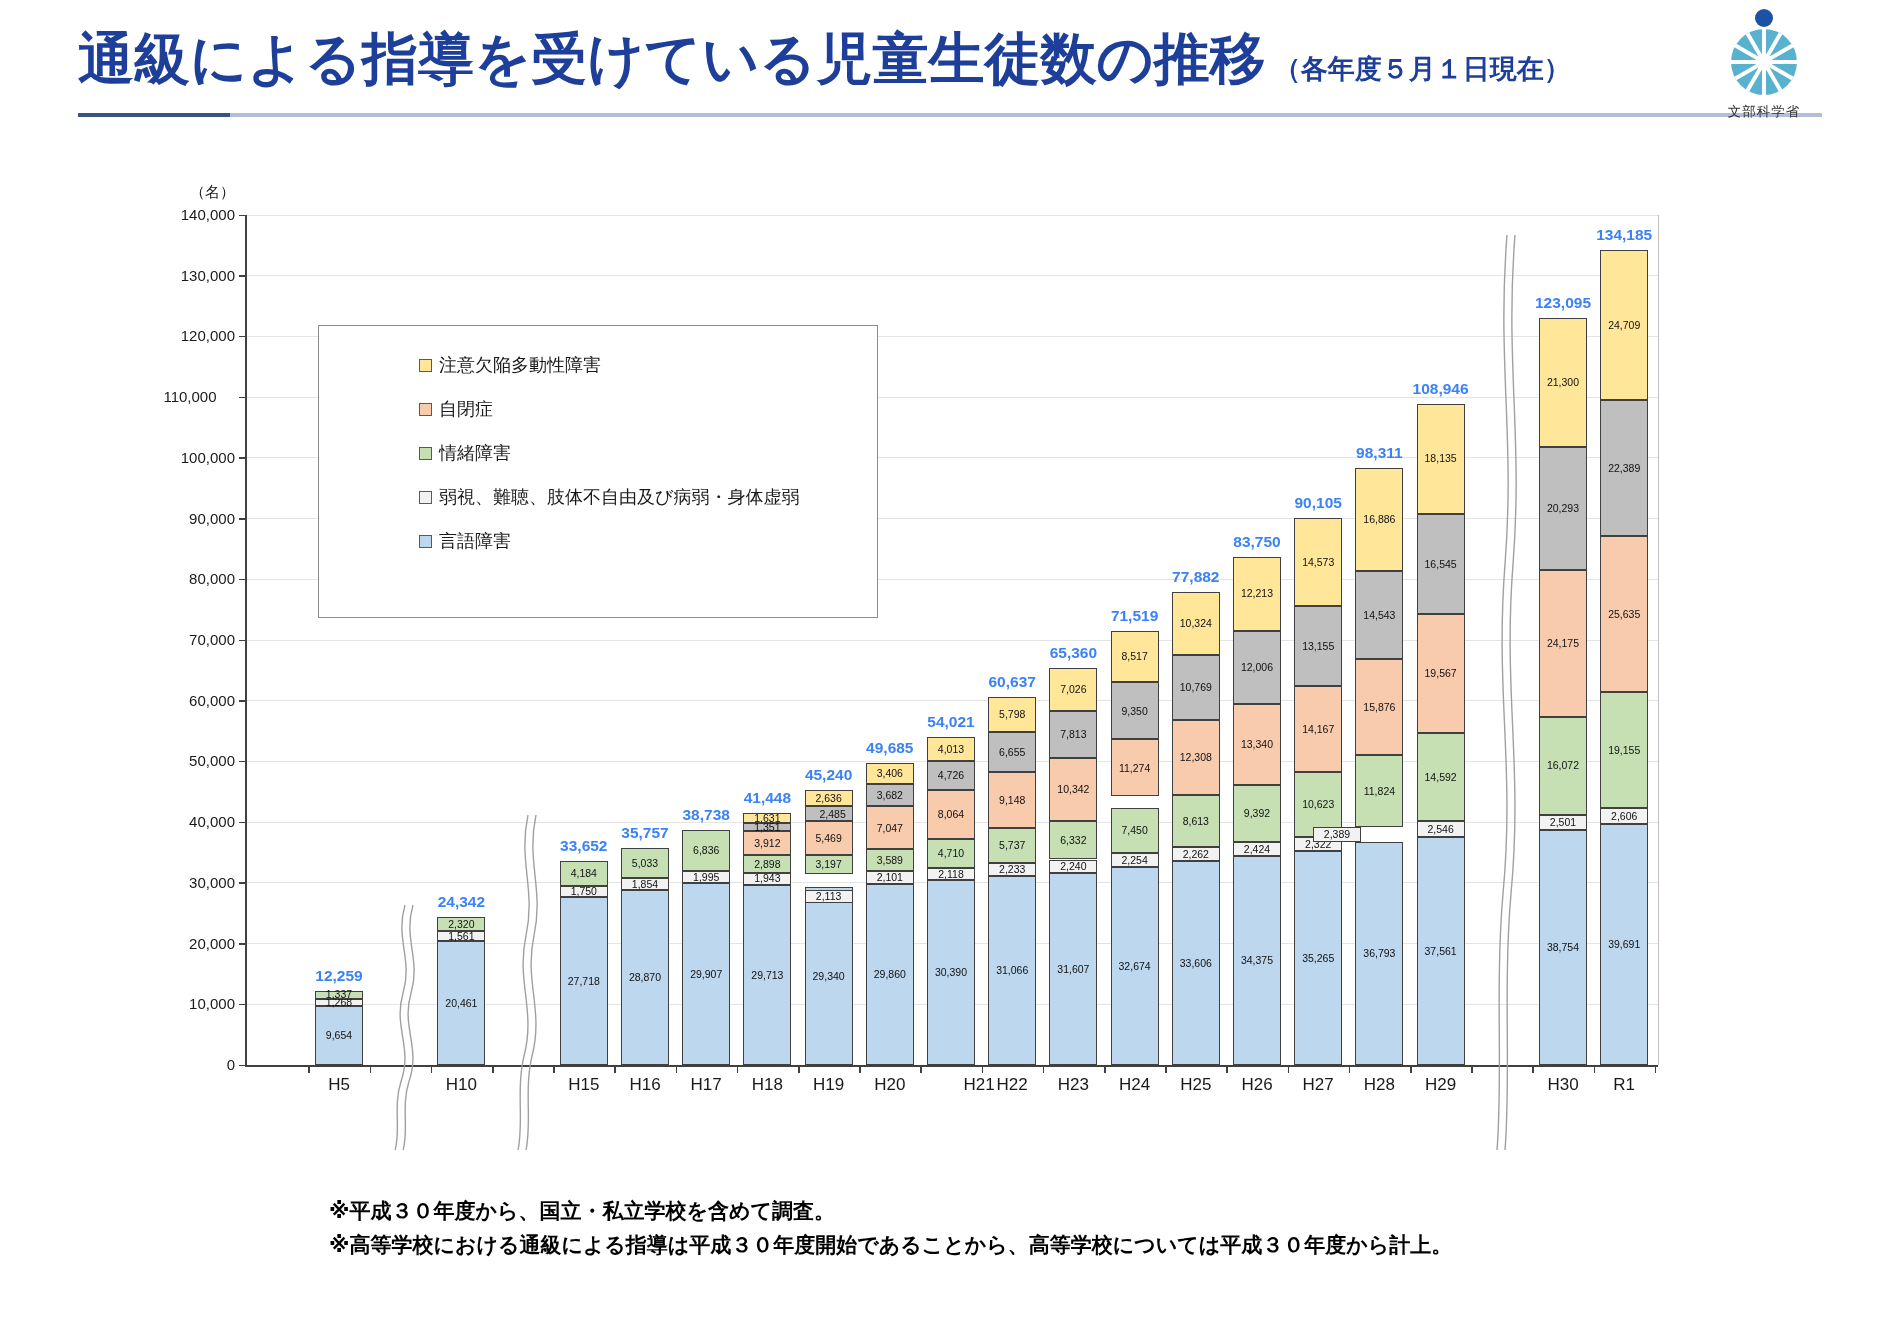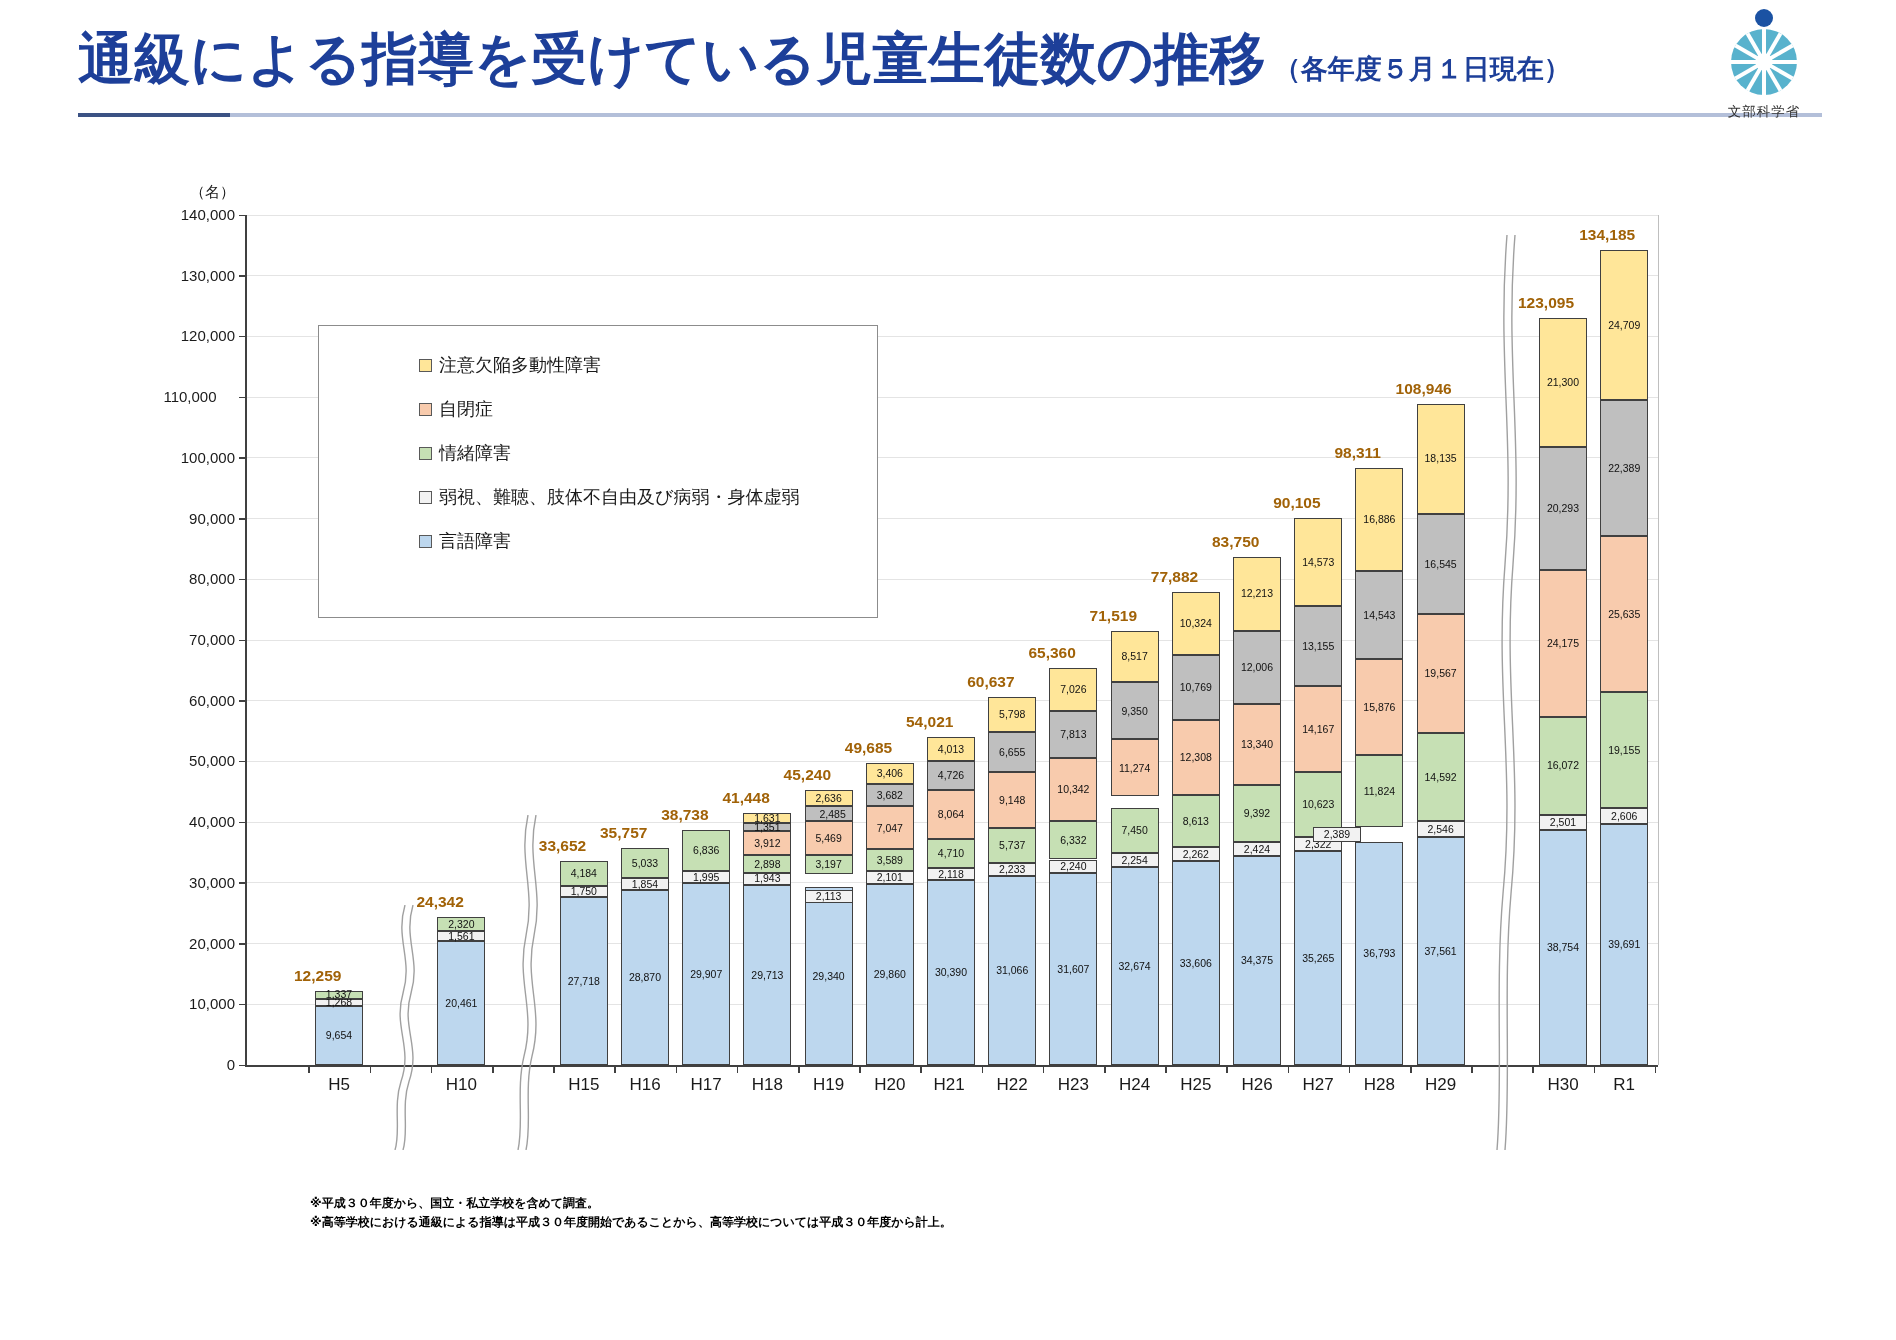--- a/index.html
+++ b/index.html
@@ -24,33 +24,33 @@
   #chart{position:absolute;left:0;top:0;width:1896px;height:1340px;}
   .gridline{background:#e4e4e4;}
   .axisline{background:#404040;}
   .plot-right{background:#bfbfbf;}
   .ylabel{font-size:15px;color:#1a1a1a;text-align:right;white-space:nowrap;}
   .unit-label{font-size:15px;color:#1a1a1a;text-align:right;white-space:nowrap;}
   .xlabel{font-size:17px;color:#1a1a1a;text-align:center;white-space:nowrap;}
   .tick{background:#404040;}
   .seg{box-sizing:border-box;border:1px solid #404040;display:flex;align-items:center;justify-content:center;}
   .seg span{font-size:10.5px;color:#111;line-height:1;white-space:nowrap;}
-  .total{font-size:15.5px;font-weight:bold;color:#a16207;white-space:nowrap;}
+  .total{font-size:15.5px;font-weight:bold;color:#3b82f6;text-align:center;white-space:nowrap;}
   .squiggle{pointer-events:none;}
   
   .legend-box{
     position:absolute;left:318px;top:325px;width:560px;height:293px;
     background:#fff;border:1px solid #8c8c8c;box-sizing:border-box;
     padding:17px 0 0 100px;z-index:5;
   }
   .legend-item{display:flex;align-items:center;height:44px;}
   .legend-marker{width:13px;height:13px;border:1px solid #595959;box-sizing:border-box;margin-right:7px;flex:0 0 auto;}
   .legend-label{font-size:18px;color:#1a1a1a;white-space:nowrap;}
   
-  .notes{position:absolute;left:310px;top:1194px;font-size:12px;font-weight:bold;color:#000;line-height:1.6;}
+  .notes{position:absolute;left:329px;top:1194px;font-size:21px;font-weight:bold;color:#000;line-height:1.6;}
 </style>
 </head>
 <body>
 
 <h1 class="page-title"><span>通級による指導を受けている児童生徒数の推移</span><span class="suffix">（各年度５月１日現在）</span></h1>
 <div class="title-underline"></div>
 
 <div class="logo-wrap">
   <svg width="66" height="90" viewBox="0 0 66 90">
     <circle cx="33" cy="10" r="9" fill="#1b52a3"></circle>
@@ -269,21 +269,21 @@
     <div class="abs seg" style="left: 927px; top: 790.074px; width: 48px; height: 48.96px; background: rgb(248, 203, 173);">
       <span>8,064</span>
     </div>
     <div class="abs seg" style="left: 927px; top: 761.38px; width: 48px; height: 28.6936px; background: rgb(191, 191, 191);">
       <span>4,726</span>
     </div>
     <div class="abs seg" style="left: 927px; top: 737.015px; width: 48px; height: 24.3646px; background: rgb(255, 230, 153);">
       <span>4,013</span>
     </div>
     <div class="abs total" style="left: 906px; top: 713.015px; width: 90px;">54,021</div>
-    <div class="abs xlabel" style="left: 902px; top: 1075px; width: 78px; padding-left: 8px;">H21</div>
+    <div class="abs xlabel" style="left: 932px; top: 1075px; width: 78px; padding-left: 8px;">H21</div>
     <div class="abs seg" style="left: 988.2px; top: 876.385px; width: 48px; height: 188.615px; background: rgb(189, 215, 238);">
       <span>31,066</span>
     </div>
     <div class="abs seg" style="left: 988.2px; top: 862.827px; width: 48px; height: 13.5575px; background: rgb(242, 242, 242);">
       <span>2,233</span>
     </div>
     <div class="abs seg" style="left: 988.2px; top: 827.996px; width: 48px; height: 34.8318px; background: rgb(198, 224, 180);">
       <span>5,737</span>
     </div>
     <div class="abs seg" style="left: 988.2px; top: 772.454px; width: 48px; height: 55.5414px; background: rgb(248, 203, 173);">

